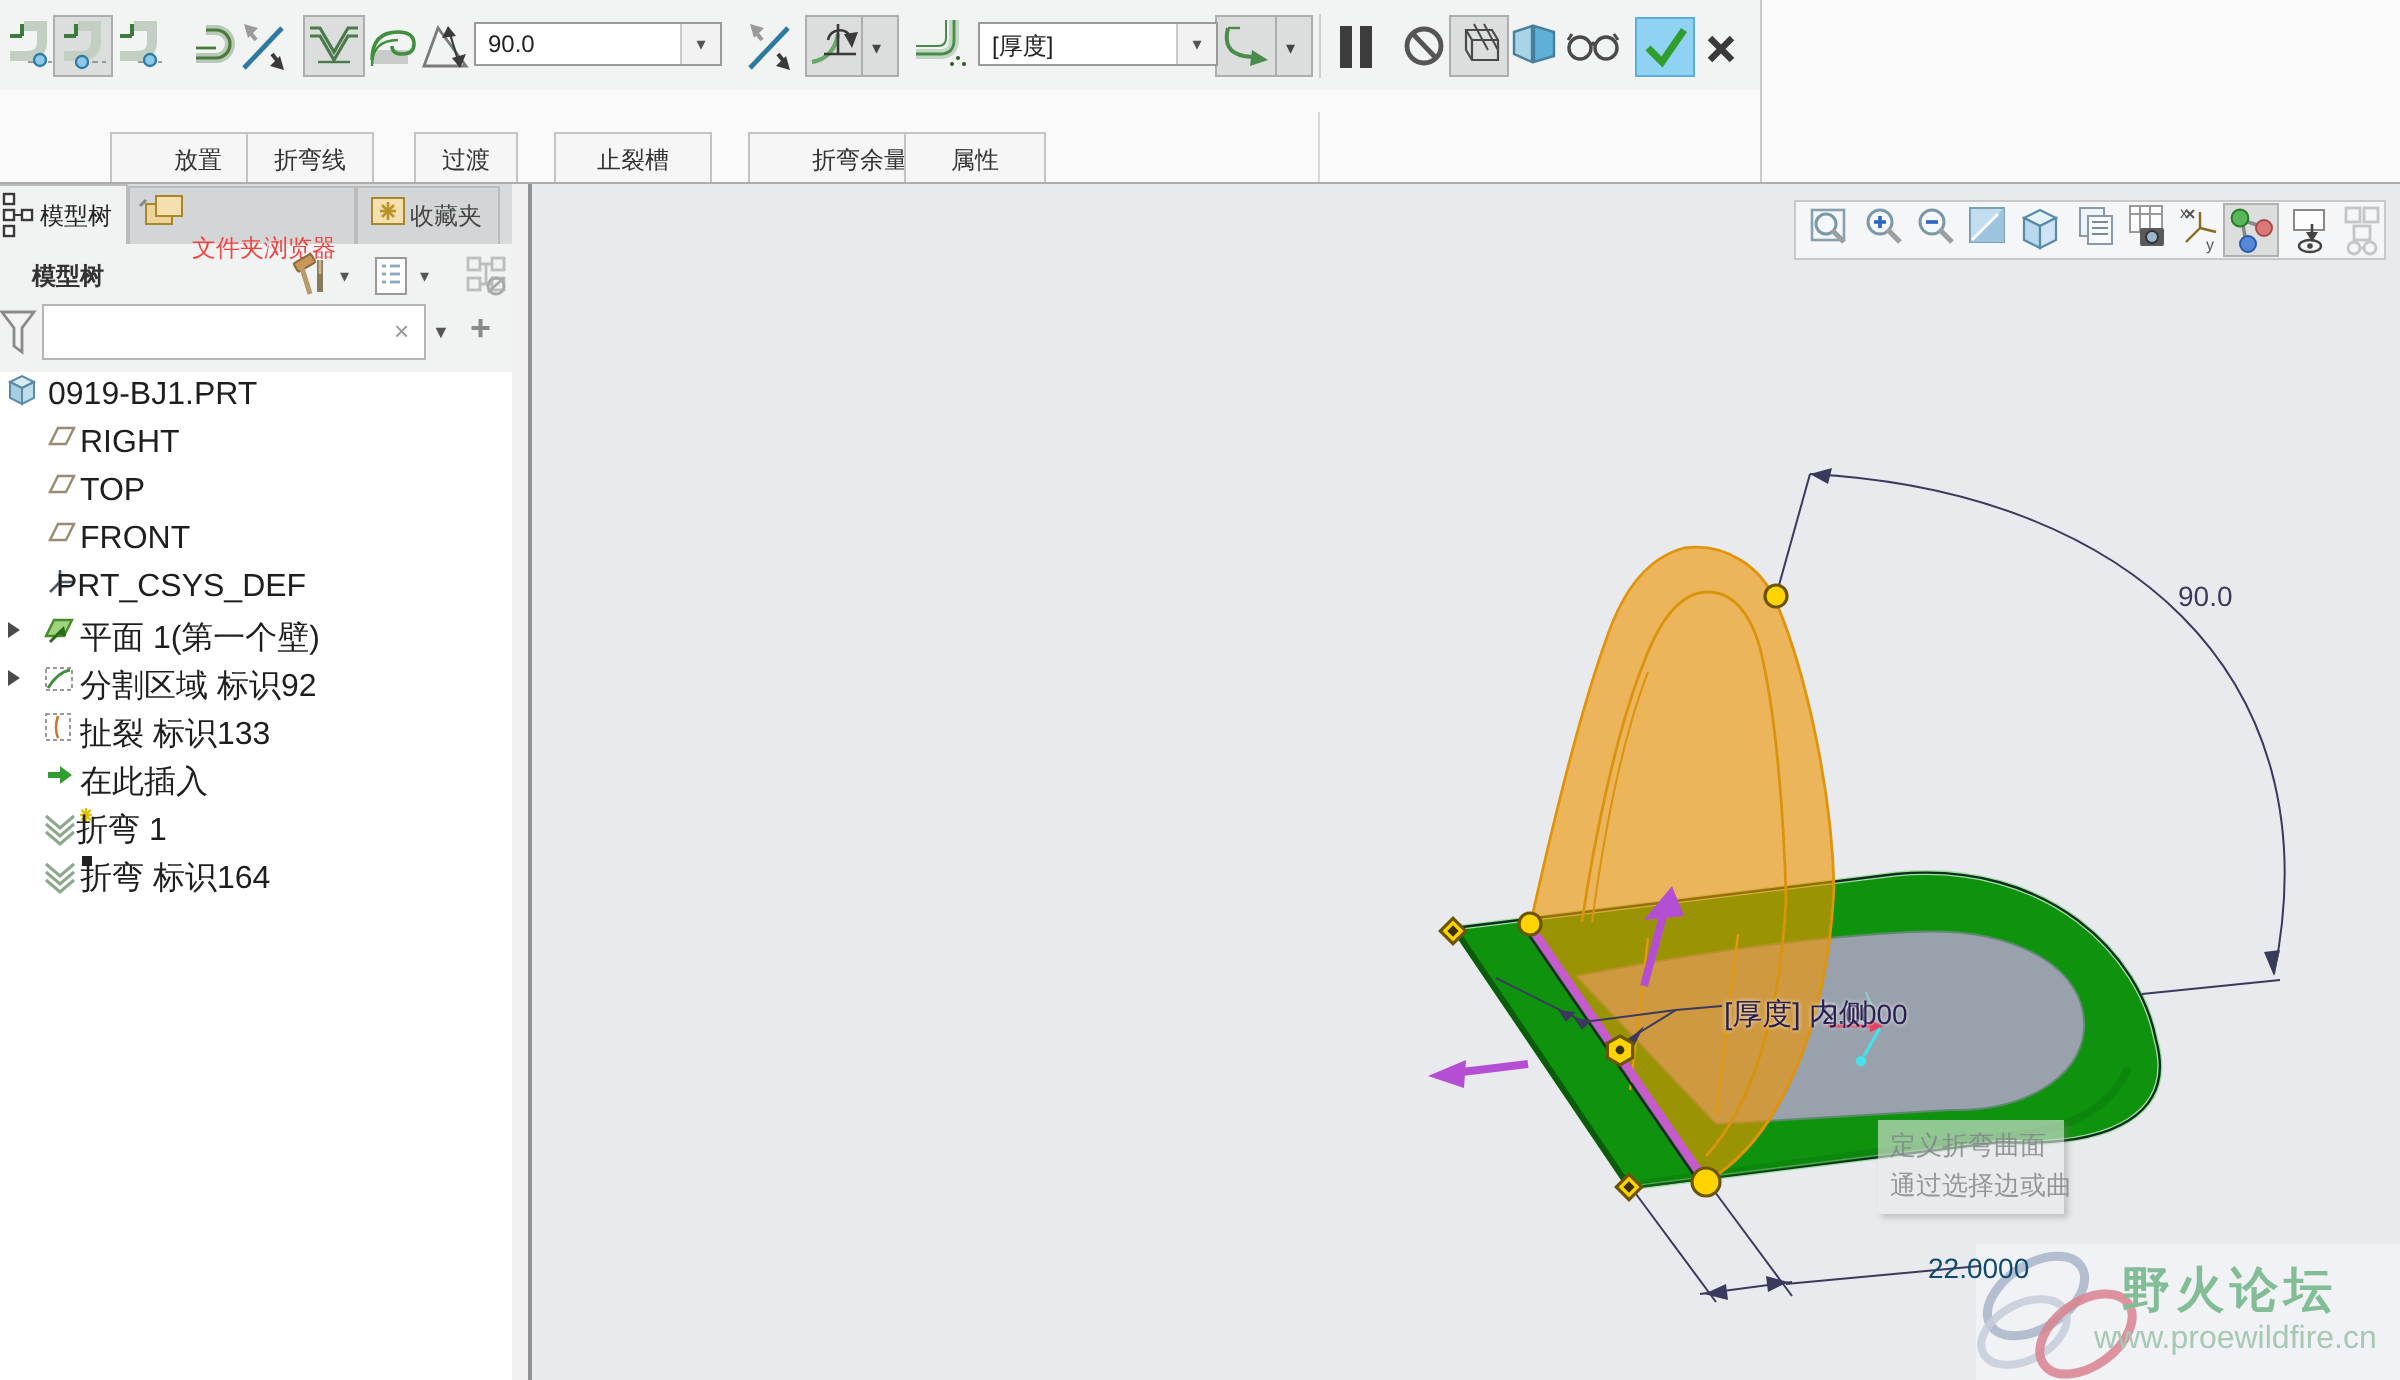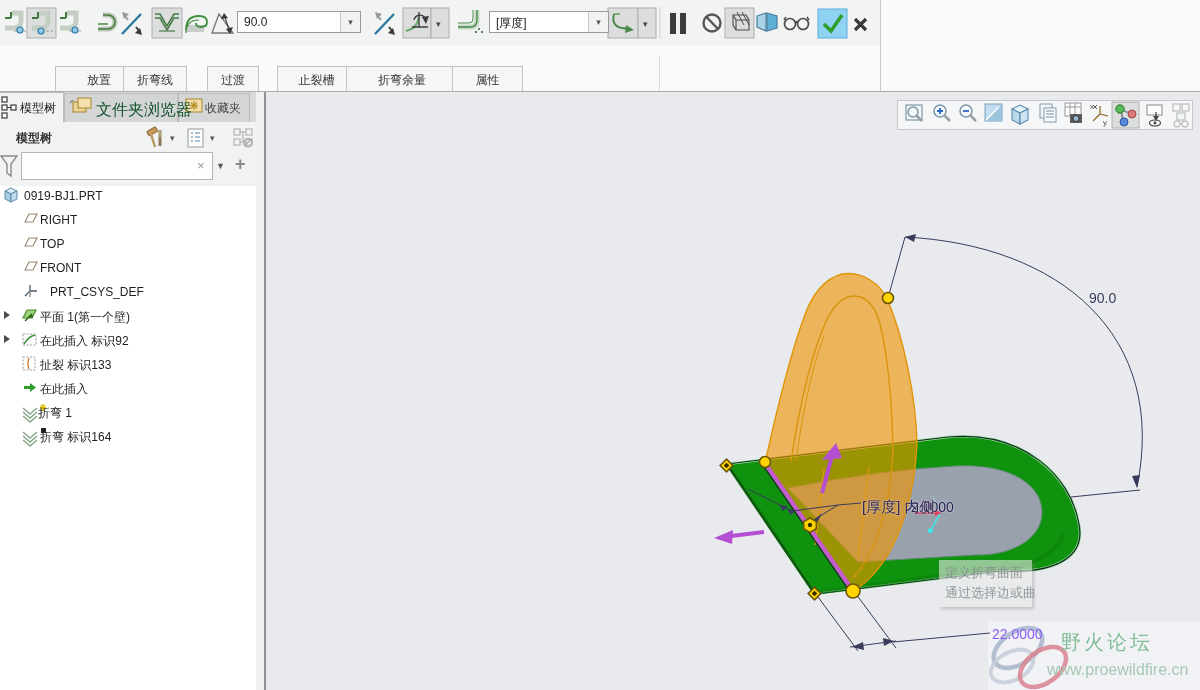--- a/index.html
+++ b/index.html
@@ -4,21 +4,21 @@
 html,body{margin:0;padding:0;width:1200px;height:690px;overflow:hidden;
  font-family:"Liberation Sans",sans-serif;background:#fff;position:relative}
 .a{position:absolute}
 .tab{position:absolute;top:66px;height:26px;border:1px solid #c3c3c3;background:#f6f6f6;
  color:#333;font-size:12px;text-align:center;line-height:26px;box-sizing:border-box}
 .combo{position:absolute;top:11px;height:22px;background:#fff;border:1px solid #9a9a9a;
  box-sizing:border-box;font-size:12px;color:#222}
 .combo .tx{position:absolute;left:6px;top:3px}
 .combo .dd{position:absolute;right:0;top:0;width:19px;height:20px;border-left:1px solid #c8c8c8;
  background:#f2f2f2;color:#555;font-size:9px;text-align:center;line-height:20px}
-.treeitem{position:absolute;left:0;width:256px;height:24px;font-size:12px;color:#1e1e1e}
+.treeitem{position:absolute;left:0;width:256px;height:24px;font-size:16px;color:#1e1e1e}
 .treeitem span{position:absolute;top:5px}
 </style></head>
 <body>
 
 <div class="a" style="left:0;top:0;width:880px;height:92px;background:#f2f3f3"></div>
 <div class="a" style="left:880px;top:0;width:320px;height:92px;background:#fafafa;border-left:1px solid #c9c9c9;box-sizing:border-box"></div>
 <div class="a" style="left:0;top:45px;width:880px;height:47px;background:#fafafa"></div>
 <svg class="a" style="left:0;top:0" width="880" height="45" viewBox="0 0 880 45">
     <rect x="27" y="8" width="29" height="30" fill="#dcdddd" stroke="#adadad"></rect>
     <rect x="152" y="8" width="30" height="30" fill="#dcdddd" stroke="#adadad"></rect>
@@ -101,21 +101,21 @@
   </div>
 <div class="combo" style="left:489px;width:120px">
     <span class="tx">[厚度]</span>
     <span class="dd">▾</span>
   </div>
 
 <div class="tab" style="left:55px;width:88px">放置</div>
 <div class="tab" style="left:123px;width:64px">折弯线</div>
 <div class="tab" style="left:207px;width:52px">过渡</div>
 <div class="tab" style="left:277px;width:79px">止裂槽</div>
-<div class="tab" style="left:346px;width:112px">折弯余量</div>
+<div class="tab" style="left:374px;width:112px">折弯余量</div>
 <div class="tab" style="left:452px;width:71px">属性</div>
 <div class="a" style="left:659px;top:56px;width:1px;height:36px;background:#d9d9d9"></div>
 <div class="a" style="left:0;top:91px;width:1200px;height:1px;background:#abadaf"></div>
 <div class="a" style="left:64px;top:121px;width:202px;height:1px;background:#bfbfbf"></div>
 
 <div class="a" style="left:0;top:92px;width:266px;height:598px;background:#f1f2f2"></div>
 <div class="a" style="left:0;top:92px;width:266px;height:30px;background:#d9dadb"></div>
 
 <div class="a" style="left:64px;top:93px;width:114px;height:29px;background:#d4d5d6;border:1px solid #bcbcbc;border-bottom:none;box-sizing:border-box"></div>
 <div class="a" style="left:178px;top:93px;width:72px;height:29px;background:#d4d5d6;border:1px solid #bcbcbc;border-bottom:none;box-sizing:border-box"></div>
@@ -134,21 +134,21 @@
     <path d="M 73,8 L 70,11" stroke="#888" stroke-width="1.5"></path>
     <rect x="186" y="7" width="16" height="13" fill="#f4e0ae" stroke="#a8862a"></rect>
     <g stroke="#b8932a" stroke-width="1.3">
       <line x1="194" y1="9" x2="194" y2="18"></line>
       <line x1="190" y1="13.5" x2="198" y2="13.5"></line>
       <line x1="191" y1="10.5" x2="197" y2="16.5"></line>
       <line x1="197" y1="10.5" x2="191" y2="16.5"></line>
     </g>
   </svg>
 <div class="a" style="left:20px;top:100px;font-size:12px;color:#222">模型树</div>
-<div class="a" style="left:96px;top:100px;font-size:16px;color:#14532d">文件夹浏览器</div>
+<div class="a" style="left:96px;top:116px;font-size:12px;color:#ef4444">文件夹浏览器</div>
 <div class="a" style="left:205px;top:100px;font-size:12px;color:#444">收藏夹</div>
 
 <div class="a" style="left:16px;top:130px;font-size:12px;font-weight:bold;color:#333">模型树</div>
 <svg class="a" style="left:140px;top:126px" width="120" height="24" viewBox="0 0 120 24">
     <rect x="7" y="3" width="10" height="5" rx="1" fill="#c89858" stroke="#8a6a3a" transform="rotate(-30 12 5)"></rect>
     <path d="M 11,8 L 15,21" stroke="#b89a6a" stroke-width="2.5"></path>
     <path d="M 20,4 L 20,20" stroke="#8a7a5a" stroke-width="3"></path>
     <path d="M 20,4 L 20,11" stroke="#c8b888" stroke-width="1.4"></path>
     <text x="30" y="15" font-size="9" fill="#555" font-family="Liberation Sans">▾</text>
     <rect x="48" y="3" width="15" height="18" fill="#fdfdfd" stroke="#999"></rect>
@@ -237,27 +237,27 @@
 <div class="treeitem" style="top:208px">
     <span style="left:40px">RIGHT</span>
   </div>
 <div class="treeitem" style="top:232px">
     <span style="left:40px">TOP</span>
   </div>
 <div class="treeitem" style="top:256px">
     <span style="left:40px">FRONT</span>
   </div>
 <div class="treeitem" style="top:280px">
-    <span style="left:50px">PRT_CSYS_DEF</span>
+    <span style="left:28px">PRT_CSYS_DEF</span>
   </div>
 <div class="treeitem" style="top:304px">
     <span style="left:40px">平面 1(第一个壁)</span>
   </div>
 <div class="treeitem" style="top:328px">
-    <span style="left:40px">在此插入 标识92</span>
+    <span style="left:40px">分割区域 标识92</span>
   </div>
 <div class="treeitem" style="top:352px">
     <span style="left:40px">扯裂 标识133</span>
   </div>
 <div class="treeitem" style="top:376px">
     <span style="left:40px">在此插入</span>
   </div>
 <div class="treeitem" style="top:400px">
     <span style="left:38px">折弯 1</span>
   </div>
@@ -269,21 +269,21 @@
 <div class="a" style="left:264px;top:92px;width:2px;height:598px;background:#909294"></div>
 
 <div class="a" style="left:266px;top:92px;width:934px;height:598px;background:#e8eaee"></div>
 
 <div class="a" style="left:988px;top:622px;width:212px;height:68px;background:#f1f2f5"></div>
 <svg class="a" style="left:988px;top:622px" width="212" height="68" viewBox="0 0 212 68">
     <ellipse cx="30" cy="26" rx="27" ry="16" fill="none" stroke="#a4b2c8" stroke-width="4.5" opacity="0.8" transform="rotate(-33 30 26)"></ellipse>
     <ellipse cx="24" cy="44" rx="23" ry="14" fill="none" stroke="#c6ced9" stroke-width="4" opacity="0.85" transform="rotate(-28 24 44)"></ellipse>
     <ellipse cx="55" cy="45" rx="26" ry="16" fill="none" stroke="#d9838f" stroke-width="4.5" opacity="0.85" transform="rotate(-36 55 45)"></ellipse>
   </svg>
-<div class="a" style="left:1061px;top:629px;font-size:20px;font-weight:normal;color:#82bd96;letter-spacing:3px">野火论坛</div>
+<div class="a" style="left:1061px;top:629px;font-size:24px;font-weight:bold;color:#82bd96;letter-spacing:3px">野火论坛</div>
 <div class="a" style="left:1047px;top:661px;font-size:16px;color:#a6c8b4">www.proewildfire.cn</div>
 
 <svg class="a" style="left:266px;top:92px;z-index:20" width="934" height="598" viewBox="266 92 934 598">
 
  <path d="M 727,464 L 948,437 C 1025,430 1070,478 1078,520 C 1088,556 1058,574 1000,571 L 815,594 Z" fill="#0f930f" stroke="#9fdf9f" stroke-width="2.5"></path>
  <path d="M 727,464 L 948,437 C 1025,430 1070,478 1078,520 C 1088,556 1058,574 1000,571 L 815,594 Z" fill="none" stroke="#0d2d20" stroke-width="1.2"></path>
 
  <path d="M 820,592 L 1000,568 C 1032,567 1056,554 1064,534" fill="none" stroke="#0c7c0c" stroke-width="4" opacity="0.55"></path>
 
  <path d="M 788,488 Q 880,470 955,466 C 1010,463 1044,485 1042,515 C 1040,540 1010,556 975,555 L 858,562 Z" fill="#99a1ad" stroke="#5f8a70" stroke-width="1"></path>
@@ -337,21 +337,21 @@
   <path d="M 810,518 l 6.3,3.6 0,7.2 -6.3,3.6 -6.3,-3.6 0,-7.2 Z"></path>
   <rect x="722" y="461" width="9" height="9" transform="rotate(45 726.5 465.5)"></rect>
   <rect x="810" y="589" width="9" height="9" transform="rotate(45 814.5 593.5)"></rect>
  </g>
  <circle cx="810" cy="525" r="2.2" fill="#3a3000"></circle>
  <rect x="724.5" y="463.5" width="4" height="4" transform="rotate(45 726.5 465.5)" fill="#3a3000"></rect>
  <rect x="812.5" y="591.5" width="4" height="4" transform="rotate(45 814.5 593.5)" fill="#3a3000"></rect>
 </svg>
 
 <div class="a" style="left:1089px;top:290px;font-size:14px;color:#3a3a5c;z-index:30">90.0</div>
-<div class="a" style="left:992px;top:626px;font-size:14px;color:#8b5cf6;z-index:30">22.0000</div>
+<div class="a" style="left:964px;top:626px;font-size:14px;color:#0c4a6e;z-index:30">22.0000</div>
 <div class="a" style="left:862px;top:498px;font-size:15px;color:#2a2050;z-index:31;text-shadow:0 0 2px rgba(255,255,255,0.85)">[厚度] 内侧</div>
 <div class="a" style="left:911px;top:499px;font-size:14px;color:#2a2050;z-index:30;text-shadow:0 0 2px rgba(255,255,255,0.85)">2.0000</div>
 
 <div class="a" style="left:939px;top:560px;width:93px;height:47px;background:rgba(232,233,234,0.60);
  box-shadow:2px 2px 3px rgba(120,120,120,0.35);z-index:31"></div>
 <div class="a" style="left:945px;top:563px;font-size:13px;line-height:20px;color:rgba(128,133,136,0.82);z-index:32">定义折弯曲面<br>通过选择边或曲</div>
 
 <div class="a" style="left:897px;top:100px;width:296px;height:30px;background:#f5f6f7;border:1px solid #c6c8ca;box-sizing:border-box;z-index:33"></div>
 <svg class="a" style="left:897px;top:100px;z-index:34" width="296" height="30" viewBox="0 0 296 30">
     <rect x="215" y="2" width="27" height="26" fill="#dcdddd" stroke="#b0b0b0"></rect>

